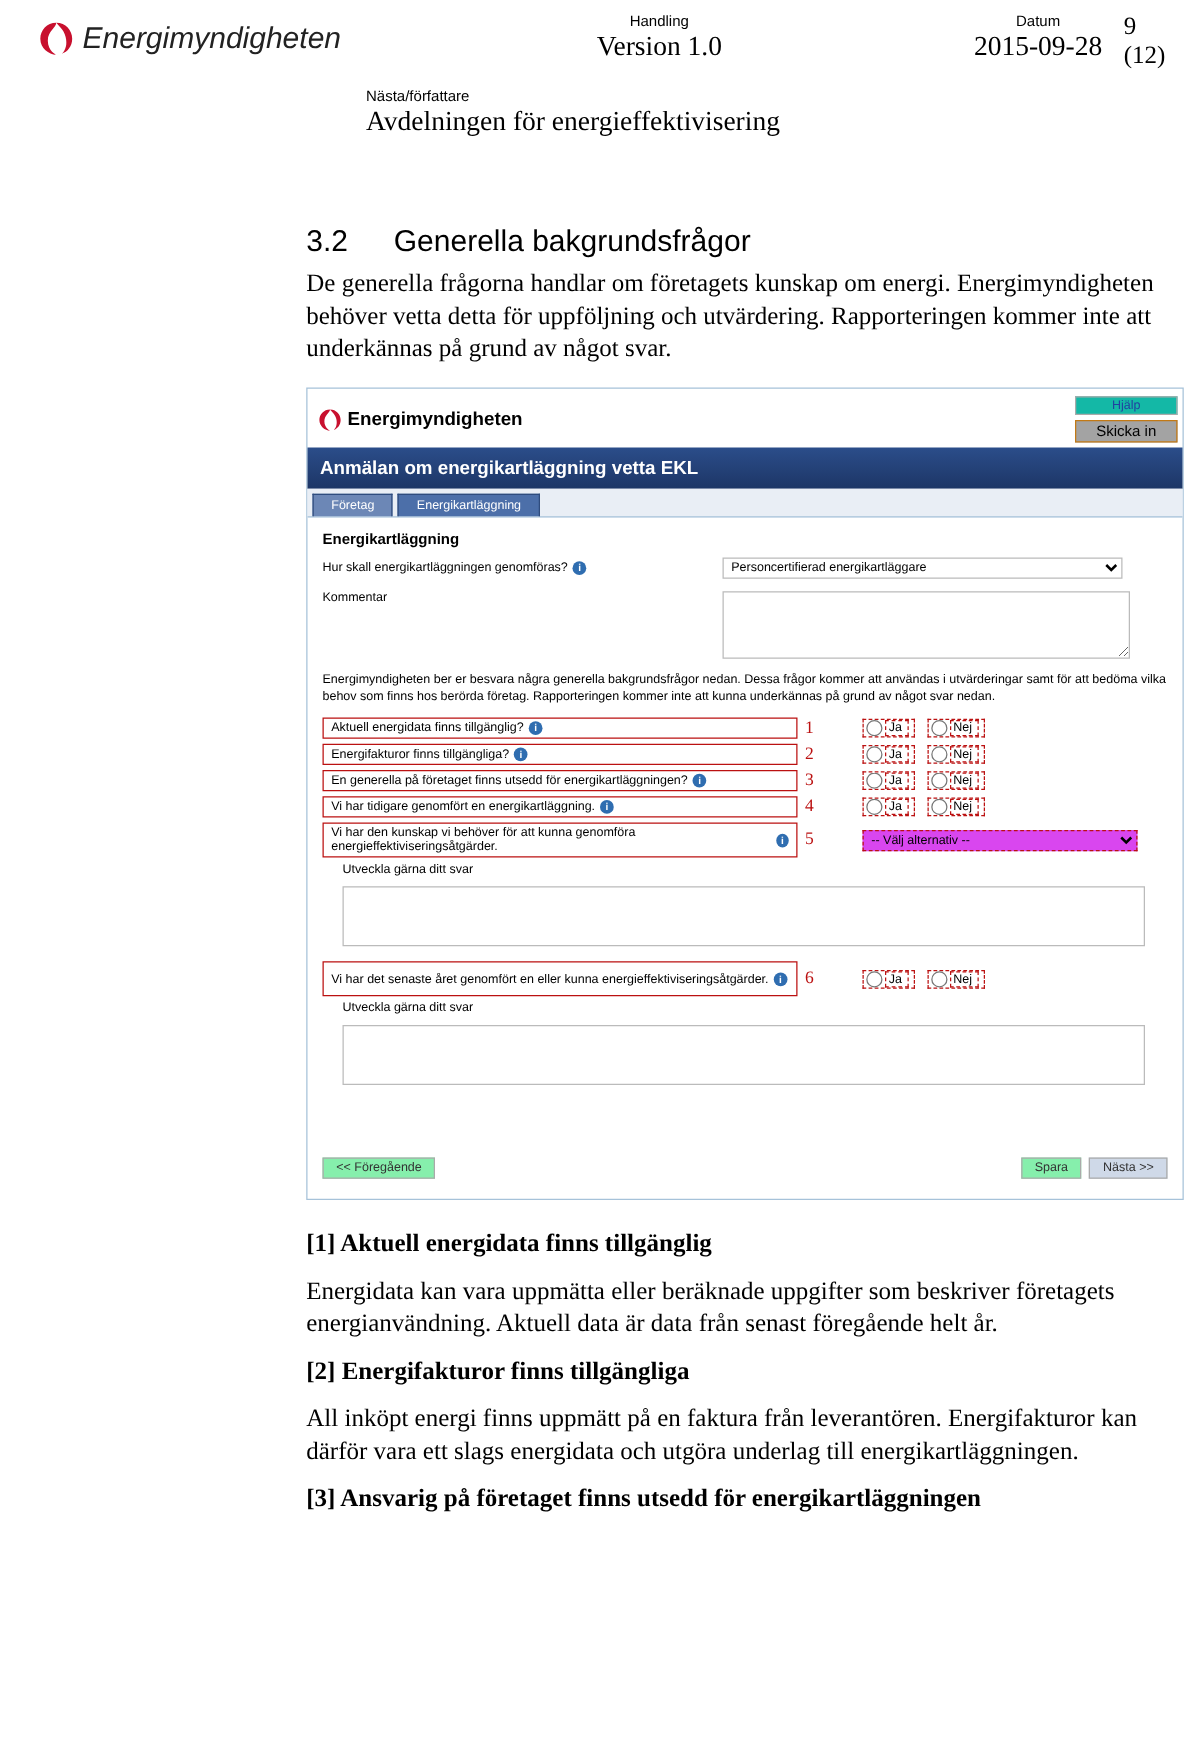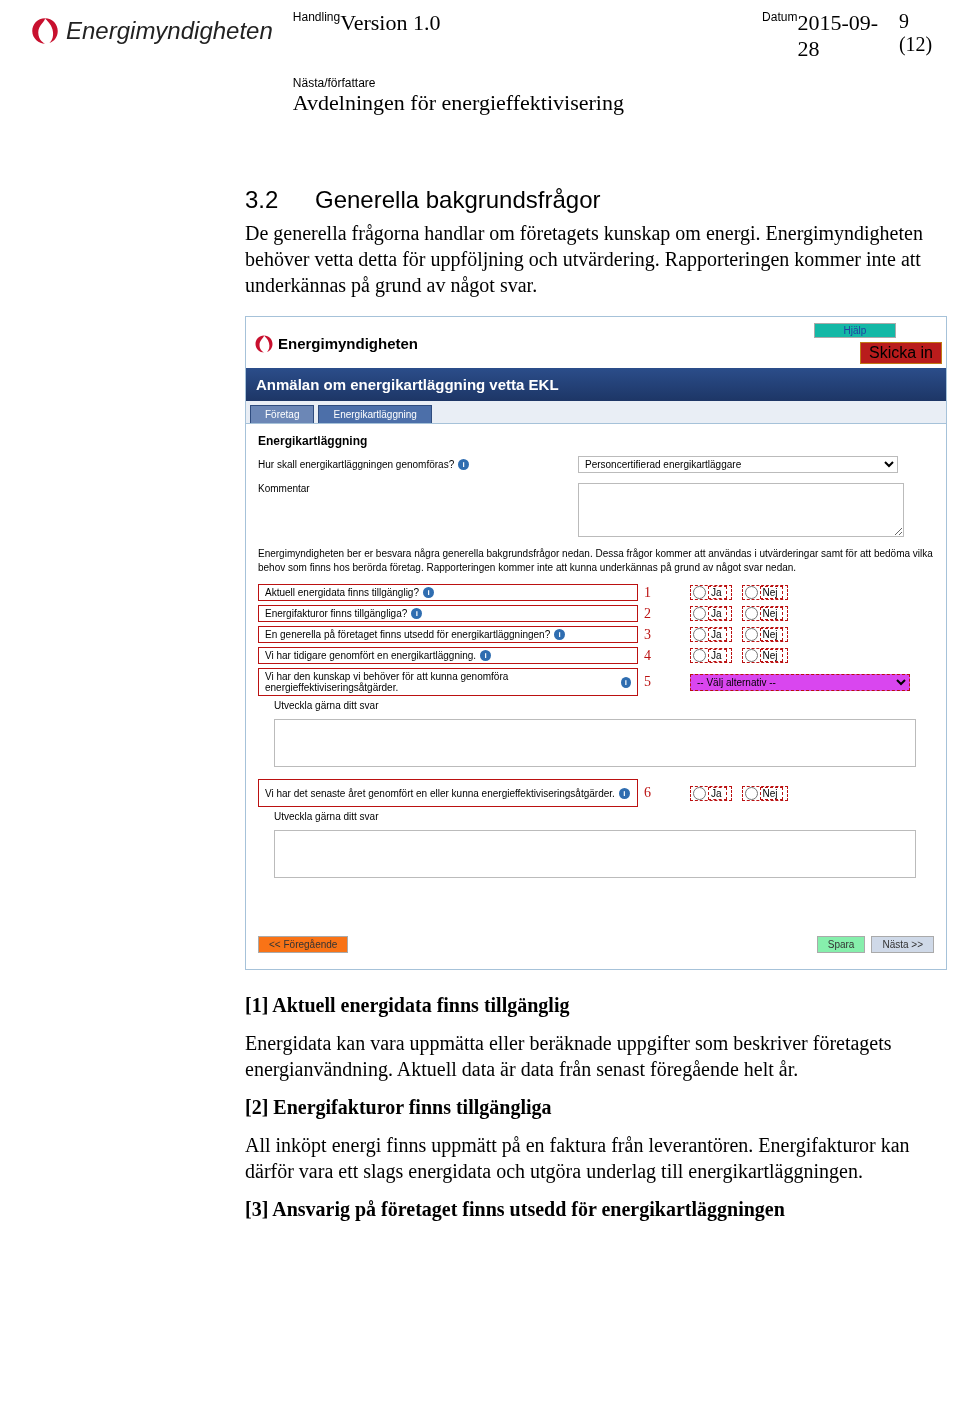--- a/index.html
+++ b/index.html
@@ -34,21 +34,22 @@
     flex: 1;
     display: flex;
     flex-direction: column;
     margin-left: 20px;
   }
   .header-row {
     display: flex;
   }
   .header-block {
     display: flex;
-    flex-direction: row;
+    flex-direction: column;
+    text-align: center;
   }
   .header-label {
     font-family: Arial, sans-serif;
     font-size: 12px;
     color: #000;
   }
   .header-value {
     font-size: 22px;
   }
   .page-num {
@@ -114,28 +115,27 @@
   .ss-help {
     background: #14b8a6;
     border: 1px solid #aaa;
     font-size: 10px;
     color: #2141a0;
     text-align: center;
     width: 80px;
     padding: 1px 0;
   }
   .ss-submit {
-    background: #b91c1c;
+    background: #a3a3a3;
     border: 1px solid #c27915;
-    font-size: 16px;
+    font-size: 12px;
     color: #000;
     text-align: center;
     width: 80px;
     padding: 1px 0;
-    margin-left: 46px;
   }
   .ss-titlebar {
     background: #1f3b6e;
     background: linear-gradient(#2b4d8a, #1d3666);
     color: #fff;
     font-weight: bold;
     font-size: 15px;
     padding: 8px 10px;
   }
   .ss-tabs {
@@ -248,21 +248,21 @@
     height: 46px;
     margin: 2px 0 12px 16px;
   }
   .ss-spacer { height: 46px; }
   .ss-footer {
     display:flex;
     justify-content:space-between;
     padding:0 0 2px 0;
   }
   .ss-nav-btn {
-    background:#f97316;
+    background:#86efac;
     border:1px solid #aaa;
     font-size:10px;
     color:#333;
     padding:2px 10px;
   }
   .ss-foot-right { display:flex; gap:6px; }
   .logo-swirl {
     width:30px; height:30px;
   }
   .ss-q-select {

